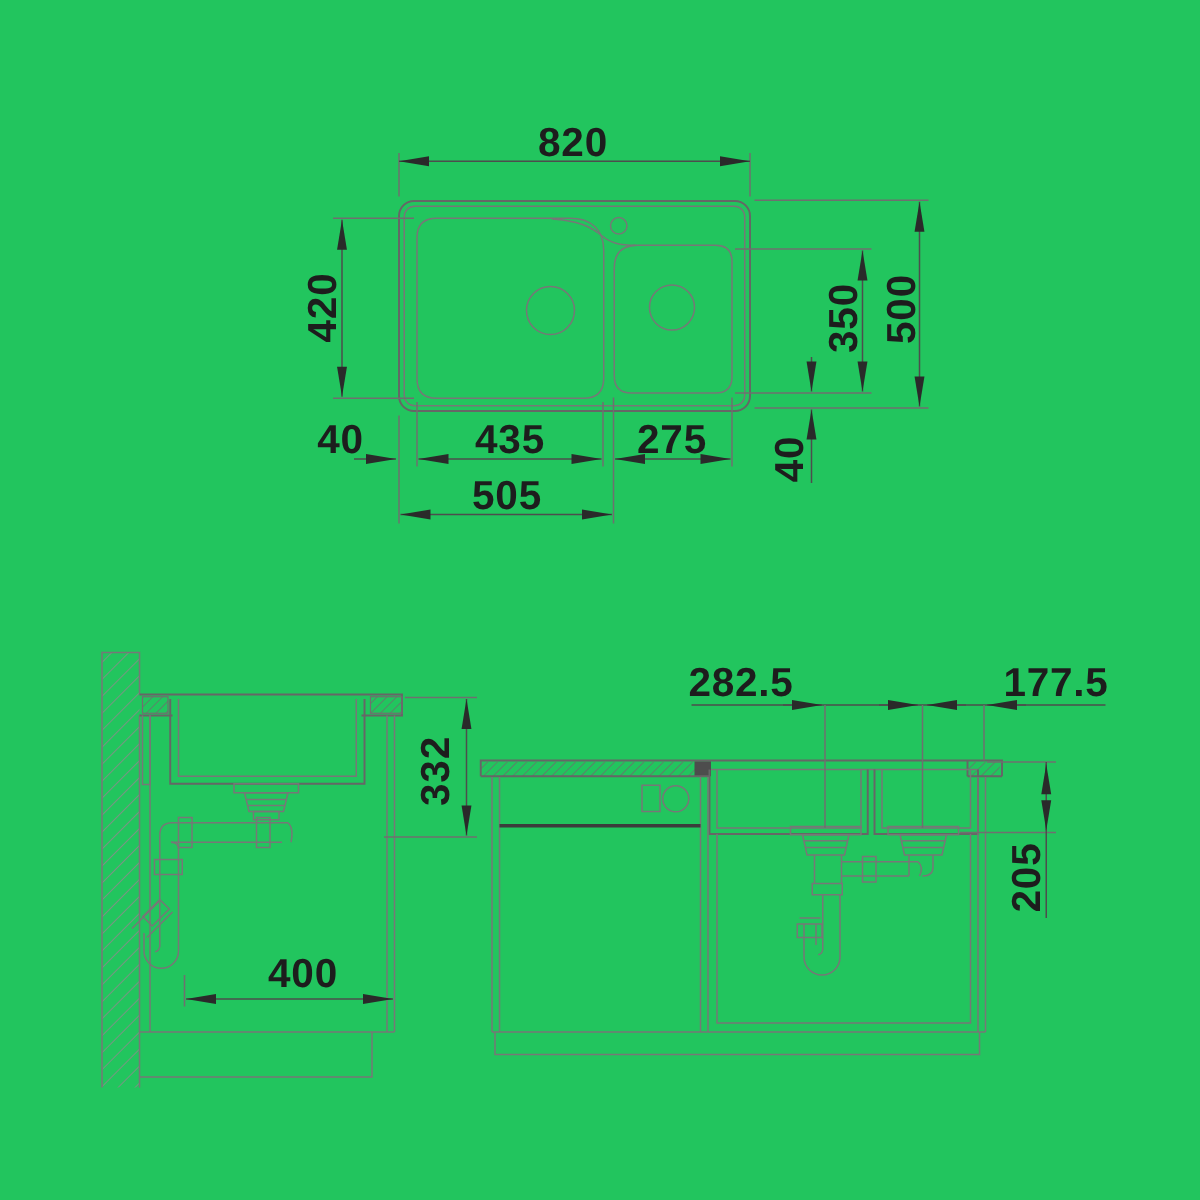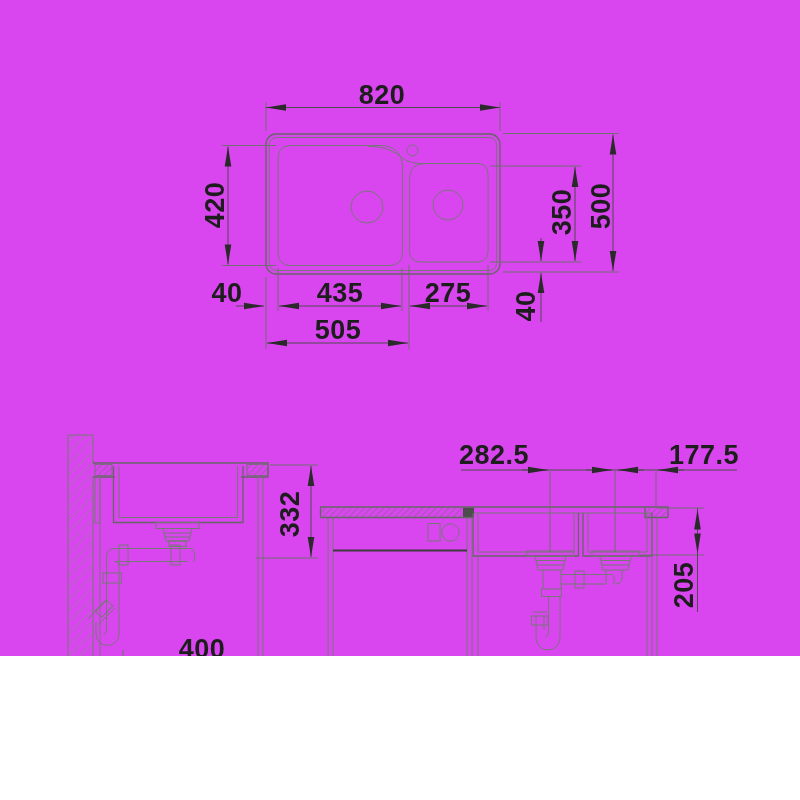--- a/index.html
+++ b/index.html
@@ -1,16 +1,16 @@
 <!DOCTYPE html>
 <html><head>
 <meta charset="utf-8">
 <style>
   html,body{margin:0;padding:0;background:#ffffff;}
-  .stage{width:800px;height:656px;position:relative;background:#d946ef;overflow:hidden;}
+  .stage{width:800px;height:800px;position:relative;background:#22c55e;overflow:hidden;}
   svg{display:block;}
   text{font-family:"Liberation Sans","DejaVu Sans",sans-serif;font-weight:bold;fill:#1d1d1d;}
   .dim{font-size:27px;letter-spacing:0.5px;}
   .thin{stroke:#777777;stroke-width:1;fill:none;}
   .med{stroke:#666666;stroke-width:1.3;fill:none;}
   .dimln{stroke:#4d4d4d;stroke-width:1;fill:none;}
   .ext{stroke:#6f6f6f;stroke-width:1;fill:none;}
   .dark{stroke:#3c3c3c;stroke-width:2.2;fill:none;}
 </style>
 </head>

